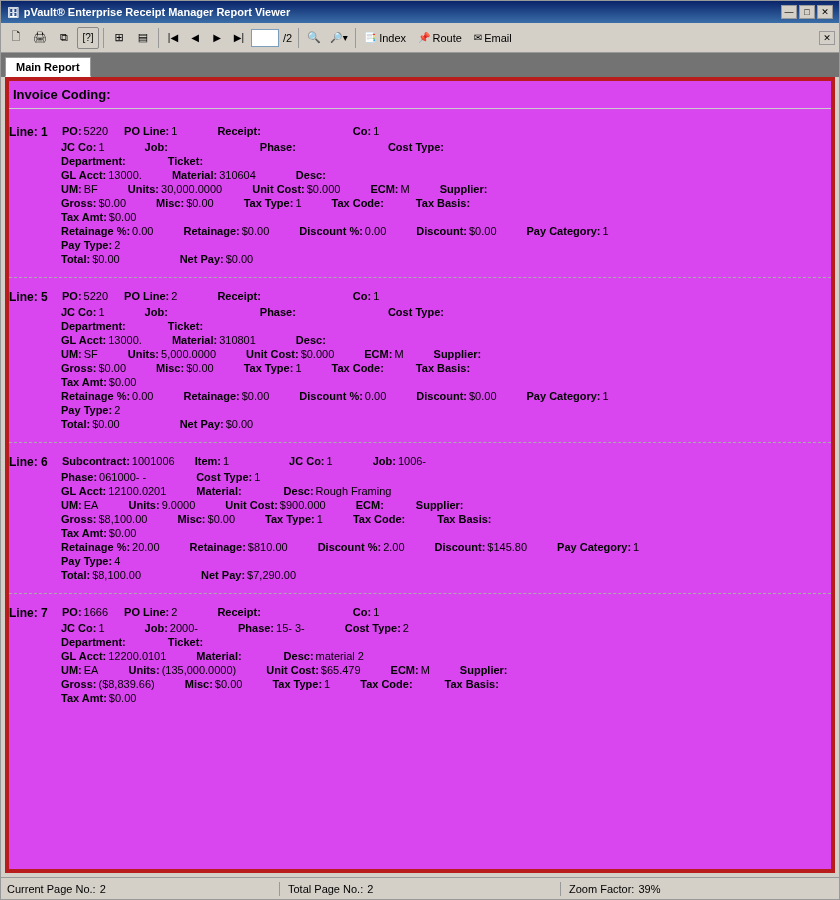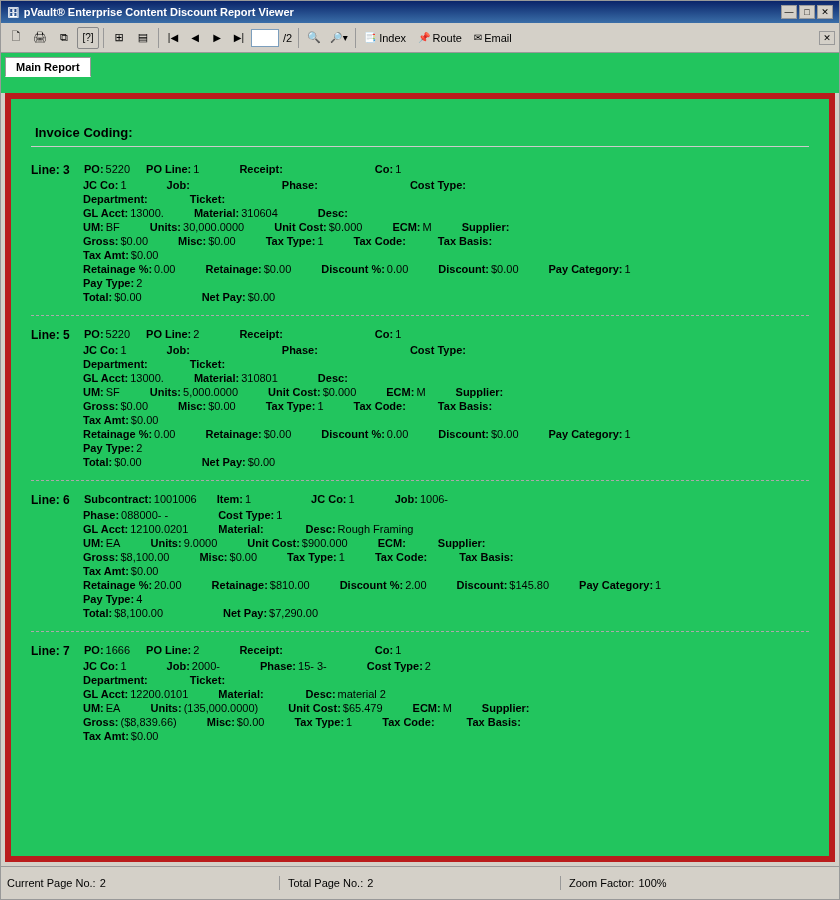--- a/index.html
+++ b/index.html
@@ -15,52 +15,52 @@
     .toolbar { background: #d4d0c8; border-bottom: 1px solid #999; padding: 2px 4px; display: flex; align-items: center; gap: 2px; height: 30px; }
     .toolbar-btn { height: 22px; min-width: 22px; background: #d4d0c8; border: 1px solid transparent; cursor: pointer; display: flex; align-items: center; justify-content: center; font-size: 11px; padding: 0 2px; }
     .toolbar-separator { width: 1px; height: 20px; background: #999; margin: 0 2px; }
     .toolbar-input { width: 28px; height: 18px; border: 1px solid #7b9ebd; background: white; text-align: center; font-size: 11px; padding: 0 2px; }
     .toolbar-text { font-size: 11px; padding: 0 2px; }
     
     .nav-btn { height: 22px; min-width: 20px; background: #d4d0c8; border: 1px solid transparent; cursor: pointer; display: flex; align-items: center; justify-content: center; font-size: 10px; }
     
     .action-btn { height: 22px; padding: 0 4px; background: #d4d0c8; border: 1px solid transparent; cursor: pointer; display: flex; align-items: center; gap: 2px; font-size: 11px; }
     
-    .tab-bar { background: #22c55e; padding: 4px 4px 16px 4px; display: flex; text-align: right; }
+    .tab-bar { background: #737373; padding: 4px 4px 0 4px; display: flex; text-align: right; }
     .tab { padding: 3px 10px; border: 1px solid #999; border-bottom: none; background: #d4d0c8; cursor: pointer; font-size: 11px; font-weight: bold; }
     .tab.active { background: white; border-bottom: 1px solid white; z-index: 1; }
     
-    .content-area { flex: 1; background: #22c55e; border: 6px solid #b91c1c; margin: 0 4px 4px 4px; overflow: auto; padding: 20px; }
+    .content-area { flex: 1; background: #d946ef; border: 4px solid #b91c1c; margin: 0 4px 4px 4px; overflow: auto; }
     
     .report-content { font-size: 11px; color: #000; }
     
     .invoice-coding-header { font-weight: bold; font-size: 13px; padding: 6px 4px; border-bottom: 1px solid #ccc; margin-bottom: 8px; }
     
     .line-block { border-bottom: 1px dashed #aaa; padding: 8px 0 10px 0; margin-bottom: 4px; }
     .line-block:last-child { border-bottom: none; }
     .field-label { font-weight: bold; }
     .field-value { margin-left: 2px; }
     .line-label { font-weight: bold; font-size: 12px; margin-right: 8px; min-width: 45px; }
     
     .row { display: flex; flex-wrap: wrap; margin-bottom: 2px; }
     .col { display: flex; align-items: baseline; margin-right: 16px; }
     
-    .status-bar { background: #d4d0c8; border-top: 1px solid #999; height: 22px; display: flex; align-items: center; padding: 16px 6px; font-size: 11px; justify-content: flex-end; }
+    .status-bar { background: #d4d0c8; border-top: 1px solid #999; height: 22px; display: flex; align-items: center; padding: 5px 6px; font-size: 11px; justify-content: flex-end; }
     .status-section { flex: 1; display: flex; align-items: center; }
     .status-divider { width: 1px; height: 14px; background: #999; margin: 0 8px; }
   </style>
 </head>
 <body>
 
 <div class="window">
 
   <div class="title-bar">
     <div class="title-bar-text">
       <span style="font-size:10px;">🗄</span>
-      <span>pVault® Enterprise Content Discount Report Viewer</span>
+      <span>pVault® Enterprise Receipt Manager Report Viewer</span>
     </div>
     <div class="title-bar-controls">
       <button class="title-btn">—</button>
       <button class="title-btn">□</button>
       <button class="title-btn">✕</button>
     </div>
   </div>
 
   <div class="toolbar">
     <button class="toolbar-btn" title="New">🗋</button>
@@ -101,21 +101,21 @@
     <div class="tab active">Main Report</div>
   </div>
 
   <div class="content-area">
     <div class="report-content">
 
       <div class="invoice-coding-header">Invoice Coding:</div>
 
       <div class="line-block">
         <div class="row">
-          <span class="line-label">Line: 3</span>
+          <span class="line-label">Line: 1</span>
           <span class="col">
               <span class="field-label">PO:</span>
               <span class="field-value">5220</span>
             </span>
           <span style="margin-right:40px" class="col">
               <span class="field-label">PO Line:</span>
               <span class="field-value">1</span>
             </span>
           <span style="margin-right:90px" class="col">
               <span class="field-label">Receipt:</span>
@@ -426,21 +426,21 @@
               <span class="field-value">1</span>
             </span>
           <span class="col">
               <span class="field-label">Job:</span>
               <span class="field-value">1006-</span>
             </span>
         </div>
         <div class="row" style="padding-left:52px">
           <span style="margin-right:50px" class="col">
               <span class="field-label">Phase:</span>
-              <span class="field-value">088000-  -</span>
+              <span class="field-value">061000-  -</span>
             </span>
           <span class="col">
               <span class="field-label">Cost Type:</span>
               <span class="field-value">1</span>
             </span>
         </div>
         <div class="row" style="padding-left:52px">
           <span style="margin-right:30px" class="col">
               <span class="field-label">GL Acct:</span>
               <span class="field-value">12100.0201</span>
@@ -667,16 +667,16 @@
       <span style="margin-left:4px">2</span>
     </div>
     <div class="status-divider"></div>
     <div class="status-section">
       <span>Total Page No.:</span>
       <span style="margin-left:4px">2</span>
     </div>
     <div class="status-divider"></div>
     <div class="status-section">
       <span>Zoom Factor:</span>
-      <span style="margin-left:4px">100%</span>
+      <span style="margin-left:4px">39%</span>
     </div>
   </div>
 </div>
 
 </body></html>

